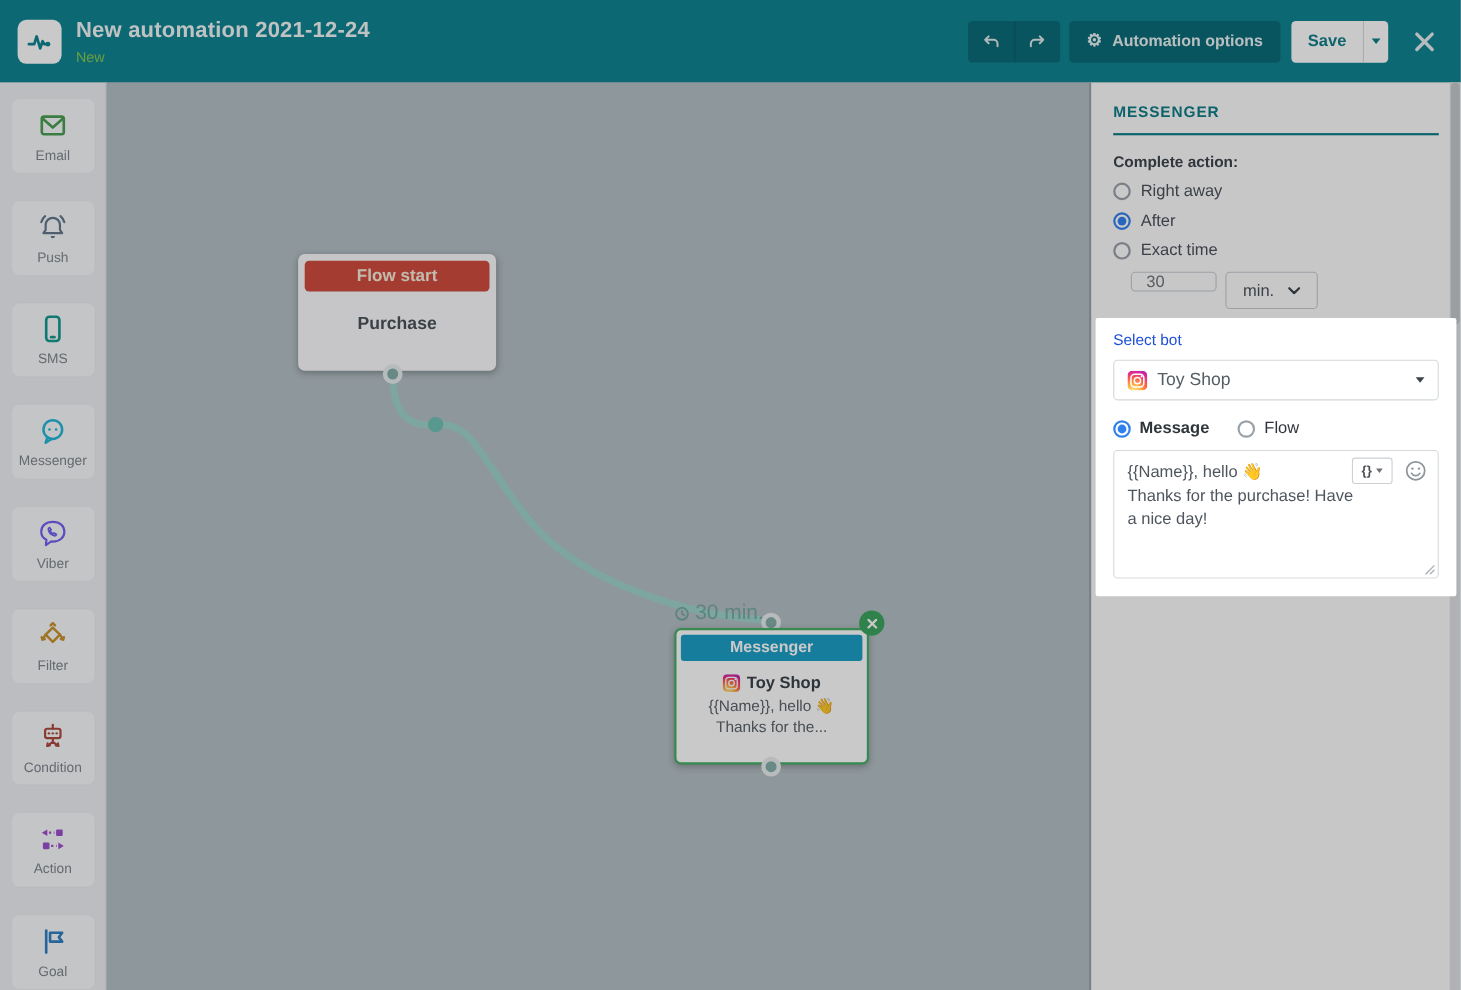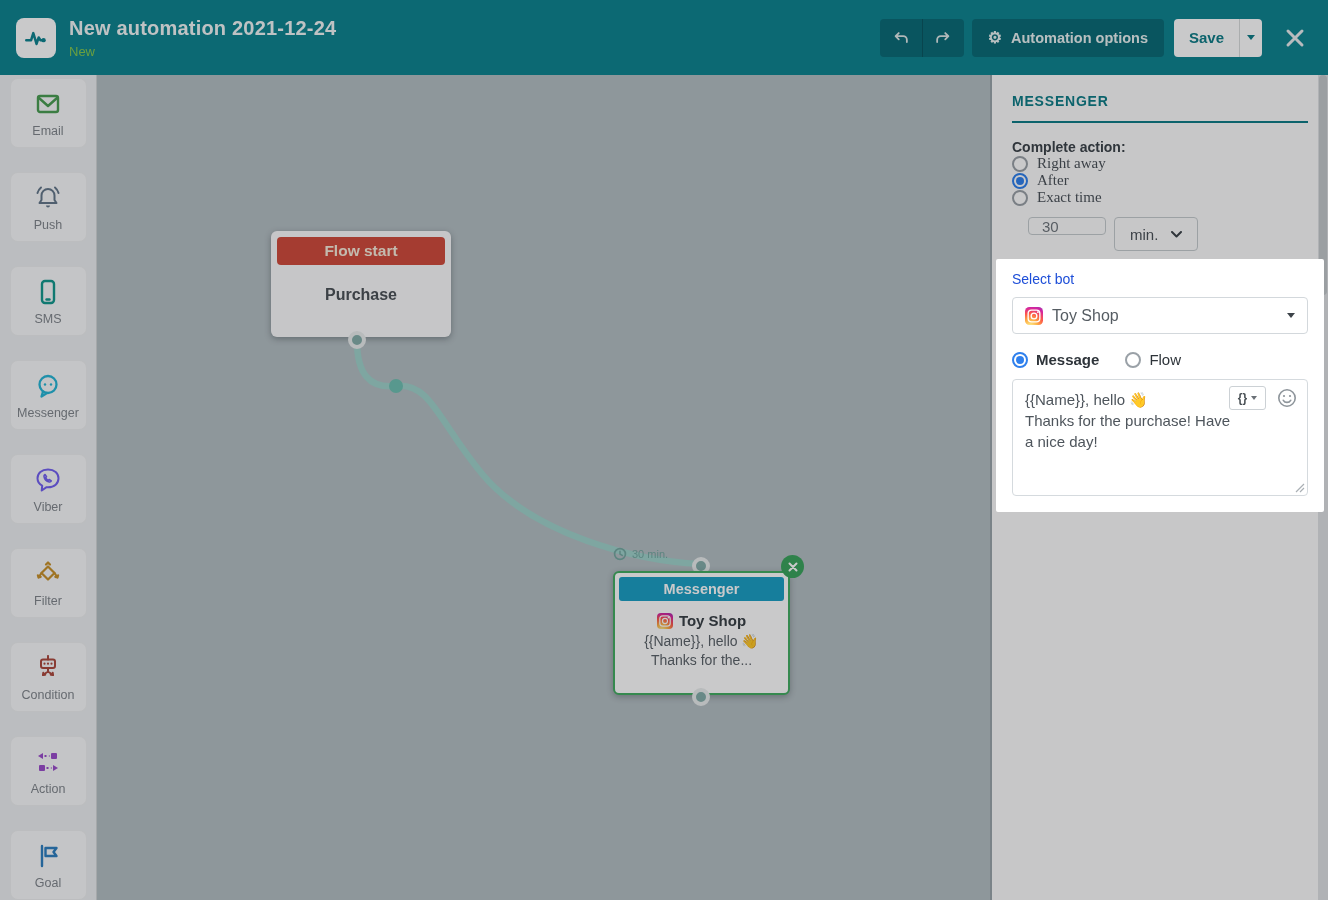--- a/index.html
+++ b/index.html
@@ -22,44 +22,44 @@
   .save-group { margin-left:10px; display:flex; height:38px; background:#ffffff; border-radius:4px; overflow:hidden; }
   .save-main { padding:0 15px; display:flex; align-items:center; color:#0d7d87; font-weight:700; font-size:15px; cursor:pointer; }
   .save-caret { width:23px; display:flex; align-items:center; justify-content:center; border-left:1px solid #d8dcdc; cursor:pointer; }
   .caret-down { width:0; height:0; border-left:4px solid transparent; border-right:4px solid transparent; border-top:5px solid #0d7d87; }
   .close-x { margin-left:16px; width:34px; height:34px; display:flex; align-items:center; justify-content:center; cursor:pointer; }
 
   
   .app-body { display:flex; height:825px; position:relative; }
 
   
-  .sidebar { width:97px; background:#eef0f2; border-right:1px solid #d2d6d8; padding-top:3px; display:flex; flex-direction:column; align-items:center; gap:24px; flex:0 0 auto; }
+  .sidebar { width:97px; background:#eef0f2; border-right:1px solid #d2d6d8; padding-top:14px; display:flex; flex-direction:column; align-items:center; gap:24px; flex:0 0 auto; }
   .side-item { width:77px; height:77px; background:#f9fafb; border:1px solid rgba(0,0,0,.04); border-radius:8px; display:flex; flex-direction:column; align-items:center; justify-content:center; gap:5px; cursor:pointer; }
   .side-label { font-size:12.5px; color:#80868c; }
 
   
   .canvas { flex:1 1 auto; position:relative; background:#b4bfc3; overflow:hidden; }
   .conn-svg { position:absolute; left:0; top:0; }
   .flow-card { position:absolute; left:174px; top:156px; width:180px; height:106px; background:#fbfcfd; border-radius:6px; box-shadow:0 2px 6px rgba(30,38,42,.35); padding:6px; cursor:pointer; }
   .flow-card-header { height:28px; background:#d14b3c; border-radius:4px; display:flex; align-items:center; justify-content:center; color:#f8ecdc; font-size:15.5px; font-weight:700; }
   .flow-card-body { height:60px; display:flex; align-items:center; justify-content:center; color:#4b5157; font-size:16px; font-weight:700; }
   .port { position:absolute; width:18px; height:18px; border-radius:50%; background:#84aeaa; border:4px solid #e9eded; cursor:pointer; }
-  .delay-badge { position:absolute; left:516px; top:472px; display:flex; align-items:center; gap:5px; color:#74a8a1; font-size:11px;text-align:right; }
+  .delay-badge { position:absolute; left:516px; top:472px; display:flex; align-items:center; gap:5px; color:#74a8a1; font-size:19px;text-align:right; }
   .msg-node { position:absolute; left:516px; top:496px; width:177px; height:124px; background:#ffffff; border:2px solid #43ad62; border-radius:6px; box-shadow:0 2px 6px rgba(30,38,42,.3); padding:4px; cursor:pointer; }
   .msg-node-header { height:24px; background:#1a9fc4; border-radius:3px; display:flex; align-items:center; justify-content:center; color:#ffffff; font-size:14.5px; font-weight:700; }
   .msg-bot-row { display:flex; align-items:center; justify-content:center; gap:6px; margin-top:11px; color:#394046; font-size:15px; font-weight:700; }
   .msg-lines { text-align:center; color:#5c6369; font-size:14px; line-height:19px; margin-top:3px; }
   .node-delete { position:absolute; left:684px; top:480px; width:23px; height:23px; border-radius:50%; background:#3aa55d; color:#ffffff; display:flex; align-items:center; justify-content:center; font-size:12px; font-weight:700; cursor:pointer; }
 
   
   .panel { width:338px; flex:0 0 auto; background:#fdfdfd; border-left:2px solid #9aa6ab; position:relative; padding:18px 20px 0; }
   .panel-heading { color:#0d7d87; font-size:14px; font-weight:700; letter-spacing:.8px; }
   .heading-rule { margin-top:12px; border-bottom:2px solid #0d7d87; }
   .complete-label { margin-top:16px; font-size:14px; font-weight:700; color:#3c4349; }
-  .radio-row { display:flex; align-items:center; gap:9px; font-size:15px; color:#4a5158; cursor:pointer;font-family:Liberation Serif, serif; }
+  .radio-row { margin-top:10px; display:flex; align-items:center; gap:9px; font-size:15px; color:#4a5158; cursor:pointer; }
   .radio { width:16px; height:16px; border-radius:50%; border:2px solid #9aa1a7; background:#fff; flex:0 0 auto; position:relative; }
   .radio.sel { border-color:#2f80ed; }
   .radio.sel::after { content:""; position:absolute; left:2px; top:2px; width:8px; height:8px; border-radius:50%; background:#2f80ed; }
   .delay-row { margin-top:11px; margin-left:16px; display:flex; gap:8px; }
   .delay-input { width:78px; height:18px; border:1px solid #c6cccf; border-radius:4px; padding:0 13px; font-size:15px; color:#6f767c; background:#fdfdfd; font-family:inherit; }
   .delay-select { width:84px; height:34px; border:1px solid #c6cccf; border-radius:4px; display:flex; align-items:center; justify-content:space-between; padding:0 15px; font-size:15px; color:#4a5158; cursor:pointer; background:#fdfdfd; }
 
   .spotlight { margin:8px -16px 0; padding:12px 16px 16px; background:#ffffff; position:relative; z-index:130; border-radius:2px; }
   .select-bot-label { font-size:14px; color:#1d4ed8; }
   .bot-select { margin-top:10px; height:37px; border:1px solid #d3d8dc; border-radius:4px; display:flex; align-items:center; gap:9px; padding:0 12px; font-size:16px; color:#555c62; cursor:pointer; background:#fff; }

